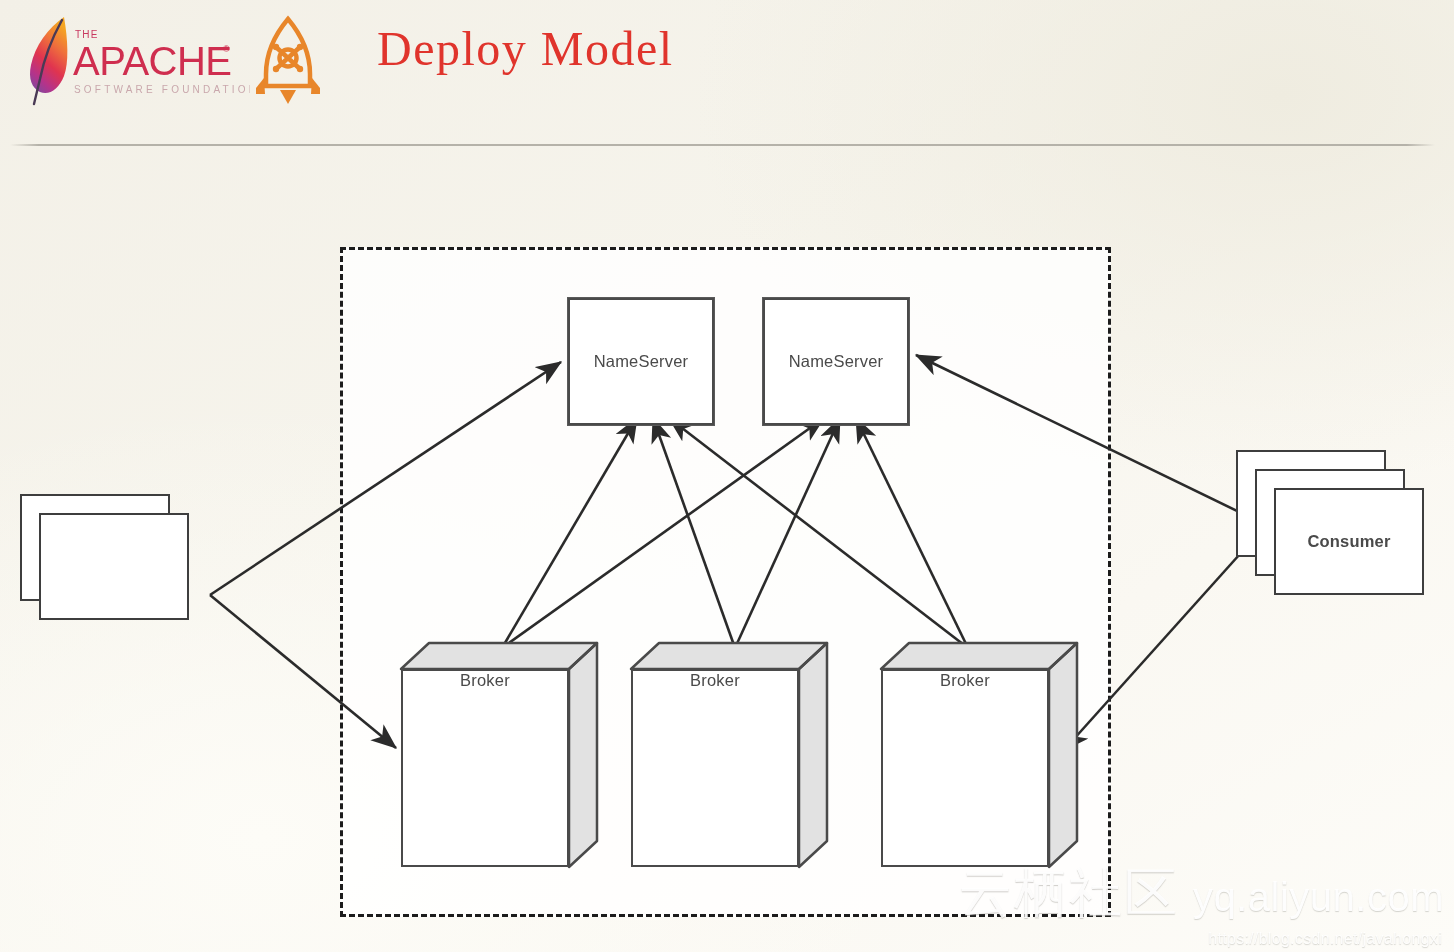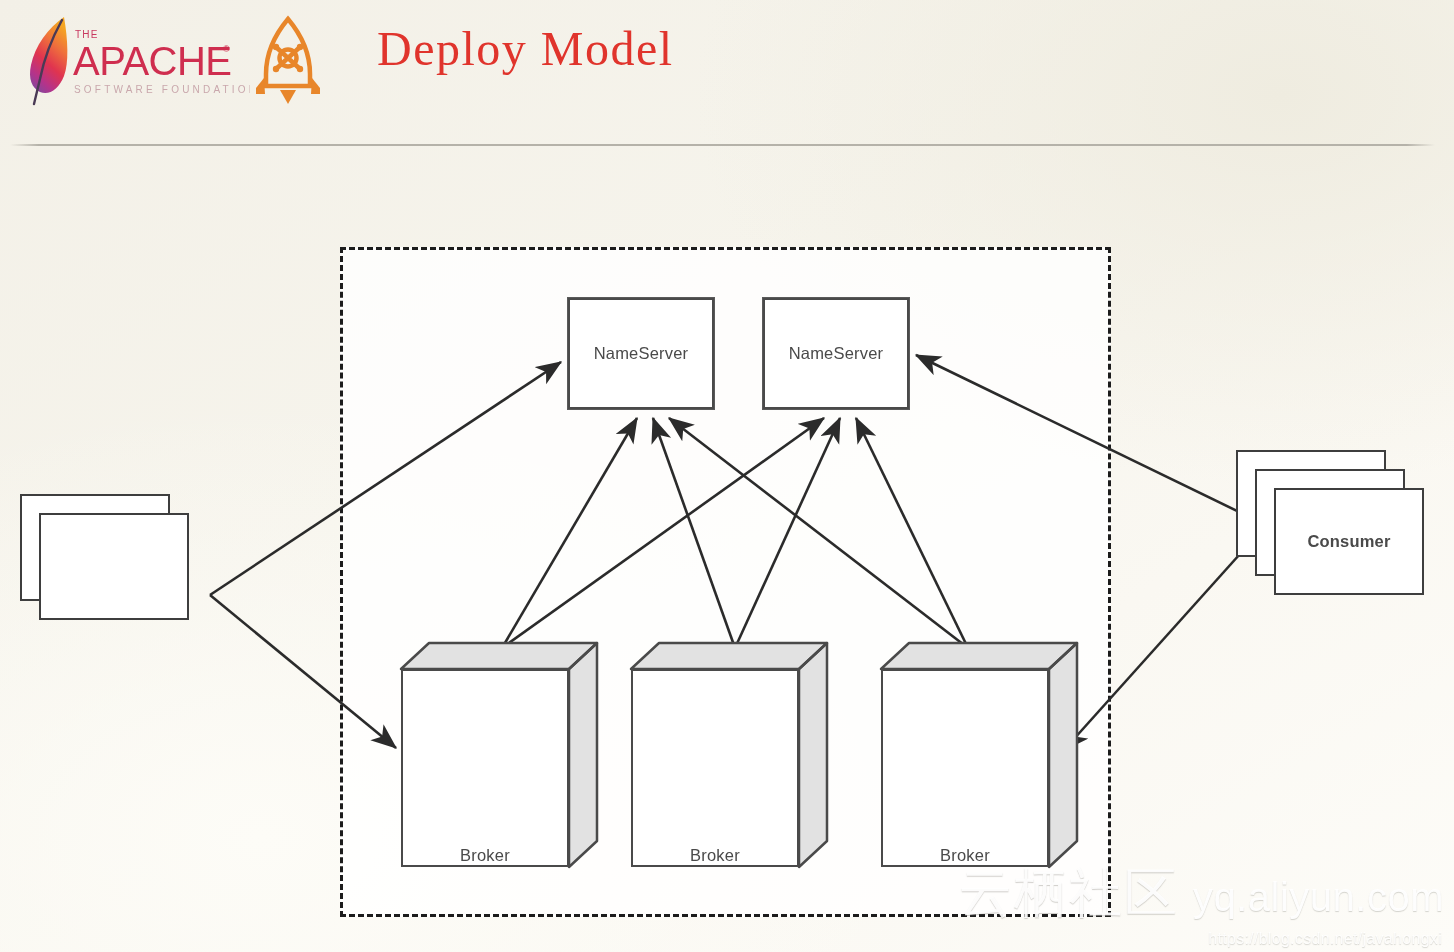--- a/index.html
+++ b/index.html
@@ -66,21 +66,21 @@
     position: absolute;
     left: 340px; top: 247px;
     width: 771px; height: 670px;
     border: 3.5px dashed #1c1c1c;
     background: rgba(255,255,255,0.82);
   }
 
   
   .nameserver {
     position: absolute;
-    width: 148px; height: 113px;
+    width: 148px; height: 129px;
     background: #ffffff;
     border: 1.5px solid #5a5a5a;
     padding: 0;
   }
   .nameserver .inner {
     width: 100%; height: 100%;
     border: 2.5px solid #4a4a4a;
     background: #ffffff;
     display: flex;
     align-items: center;
@@ -100,21 +100,21 @@
     position: absolute;
     width: 196px; height: 224px;
   }
   .broker .front {
     position: absolute;
     left: 0; top: 26px;
     width: 168px; height: 198px;
     background: #ffffff;
     border: 2.5px solid #4a4a4a;
     display: flex;
-    align-items: flex-end;
+    align-items: flex-start;
     justify-content: center;
   }
   .broker .top {
     position: absolute;
     left: 0; top: 0;
     width: 196px; height: 28px;
     background: #e2e2e2;
     clip-path: polygon(0px 28px, 28px 0px, 196px 0px, 168px 28px);
   }
   .broker .side {

